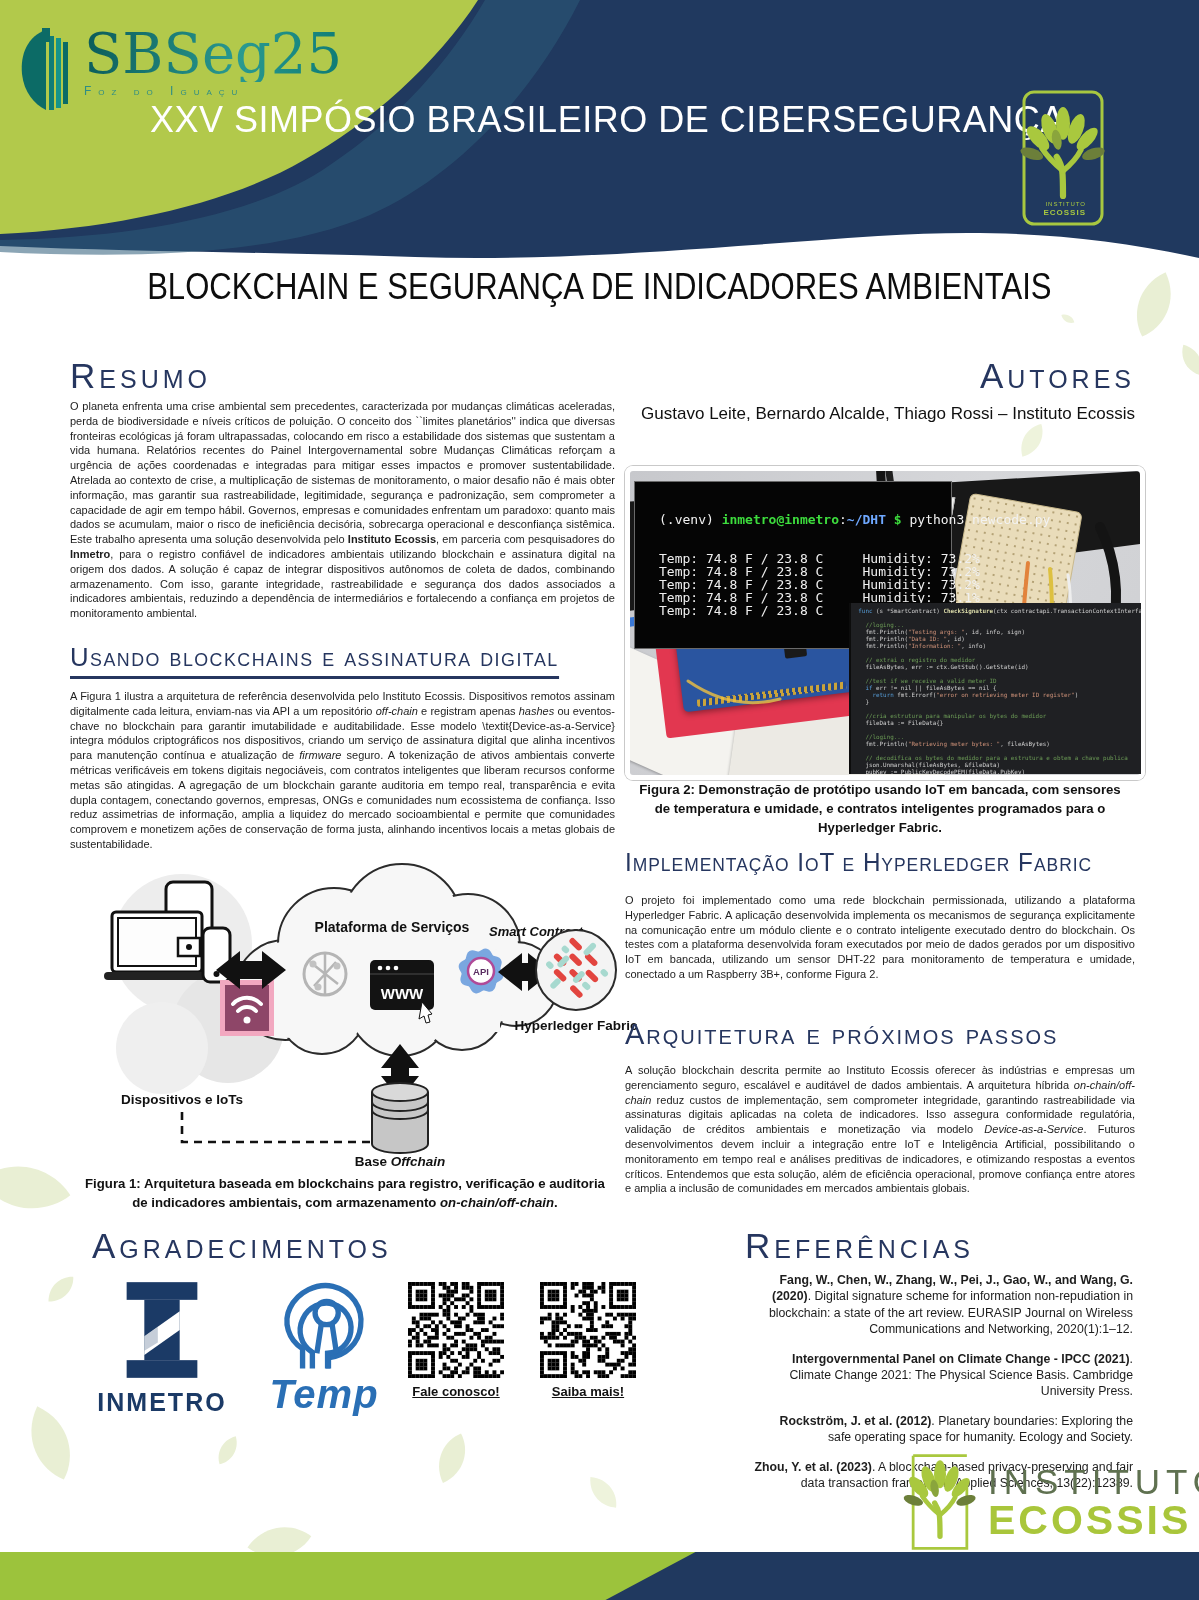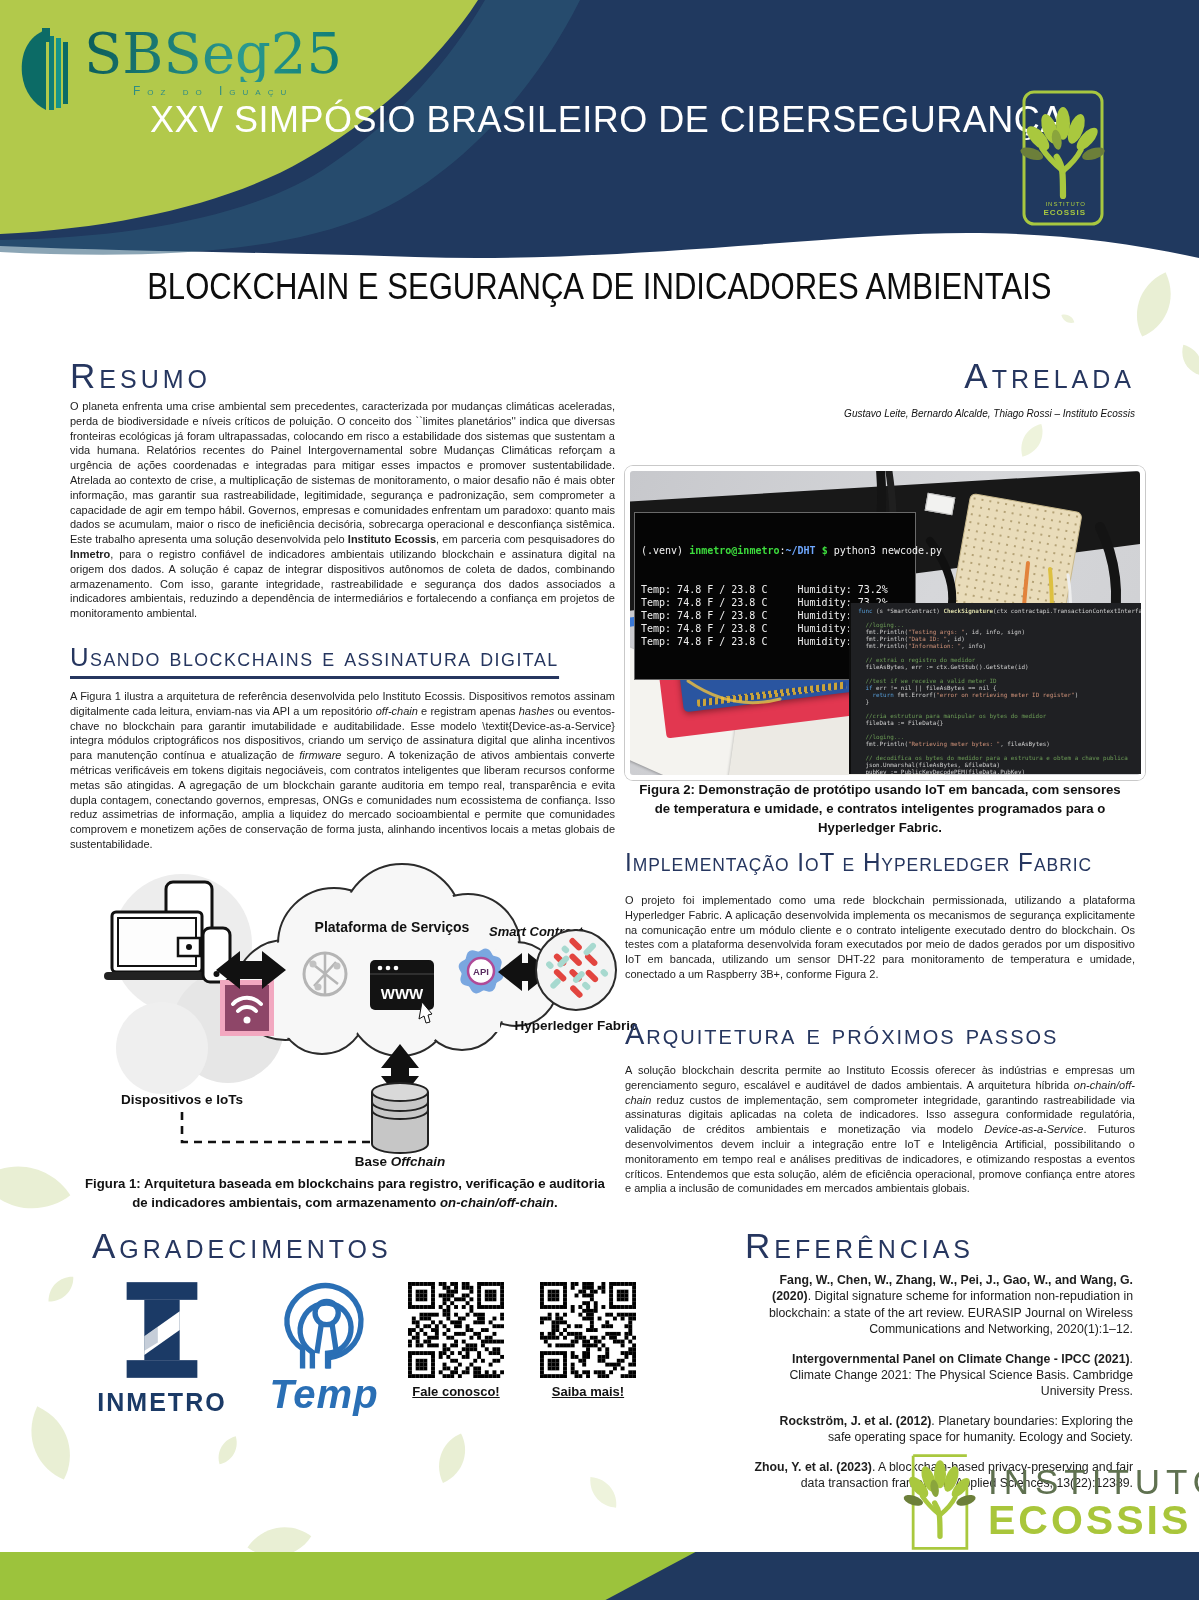--- a/index.html
+++ b/index.html
@@ -2,21 +2,21 @@
 <html><head>
 <meta charset="utf-8">
 <style>
   html,body{margin:0;padding:0;background:#888;}
   .poster{position:relative;width:1199px;height:1600px;margin:0 auto;background:#ffffff;
     overflow:hidden;font-family:"Liberation Sans",sans-serif;color:#1c1c1c;}
   .abs{position:absolute;}
 
   
   .header-wave{position:absolute;top:0;left:0;z-index:1;}
-  .sbseg-logo{position:absolute;top:26px;left:16px;z-index:3;display:flex;align-items:flex-start;text-align:center;}
+  .sbseg-logo{position:absolute;top:26px;left:16px;z-index:3;display:flex;align-items:flex-start;}
   .sbseg-text{margin-left:6px;}
   .sbseg-name{font-family:"DejaVu Serif",serif;font-size:56px;line-height:56px;color:#0e6e6a;
     background:linear-gradient(100deg,#0a5a58,#2a9a90 60%,#0d7a74);-webkit-background-clip:text;background-clip:text;-webkit-text-fill-color:transparent;}
   .sbseg-sub{font-size:12px;letter-spacing:7px;color:#2f8d84;font-variant:small-caps;margin-top:2px;}
   .event-title{position:absolute;top:99px;left:150px;width:870px;z-index:3;color:#ffffff;
     font-size:36px;letter-spacing:.5px;white-space:nowrap;}
   .ecossis-badge{position:absolute;top:88px;left:1020px;z-index:3;}
   .poster-title{position:absolute;top:266px;left:0;width:100%;text-align:center;z-index:3;}
   .poster-title span{display:inline-block;transform:scaleX(.84);transform-origin:center;
     font-size:37px;font-weight:500;color:#0d0d0d;letter-spacing:0;white-space:nowrap;}
@@ -25,21 +25,21 @@
   .sec-h{font-variant:small-caps;color:#26365f;letter-spacing:4px;font-weight:500;white-space:nowrap;z-index:4;}
   .h36{font-size:35px;}
   .h-long{font-size:26px;letter-spacing:1.5px;transform:scaleX(.99);transform-origin:left;}
   .h-underline{border-bottom:3px solid #26365f;padding-bottom:3px;}
   .h-impl{font-size:25px;letter-spacing:1px;transform:scaleX(.97);transform-origin:left;}
   .h-dif{font-size:29px;letter-spacing:2px;}
 
   
   .body-txt{font-size:11px;line-height:14.8px;text-align:justify;color:#1d1d1d;z-index:4;}
   .sg-p{} .sg-b{font-weight:bold;} .sg-i{font-style:italic;} .sg-bi{font-weight:bold;font-style:italic;}
-  .authors{font-style:italic;font-size:10px;line-height:24px;text-align:right;color:#101010;z-index:4;}
+  .authors{font-size:17px;line-height:24px;text-align:right;color:#101010;z-index:4;}
   .caption{font-weight:bold;font-size:13.2px;line-height:1.45;text-align:center;color:#111;z-index:4;}
 
   
   .photo{position:absolute;left:625px;top:466px;width:510px;height:304px;z-index:4;
     background:linear-gradient(115deg,#c7c8cc 0%,#d6d7da 55%,#cfd0d3 100%);
     border:5px solid #fff;border-radius:8px;box-shadow:0 0 0 1px #c9c9c9;overflow:visible;}
   .photo-clip{position:absolute;inset:0;overflow:hidden;border-radius:4px;}
   .shelf{position:absolute;inset:0;background:#181818;clip-path:polygon(0 10%,100% 0,100% 24%,0 46%);}
   .paper{position:absolute;background:#f4f3ef;box-shadow:0 1px 3px rgba(0,0,0,.3);}
   .redframe{position:absolute;left:5%;top:30%;width:42%;height:54%;background:#e23750;transform:rotate(-7deg);border-radius:4px;}
@@ -49,22 +49,22 @@
   .pi .chip{position:absolute;background:#0d0d0d;border-radius:2px;}
   .pi .pins{position:absolute;left:8%;bottom:4px;width:84%;height:7px;
     background:repeating-linear-gradient(90deg,#caa43a 0 3px,#23498c 3px 6px);}
   .pi .sticker{position:absolute;right:8px;top:6px;width:34px;height:16px;background:#efefef;}
   .breadboard{position:absolute;left:63%;top:10%;width:22%;height:70%;background:#e9dcba;transform:rotate(10deg);
     border-radius:6px;border:1px solid #c9b98d;
     background-image:radial-gradient(#b4a276 1px,transparent 1.3px);background-size:8px 8px;}
   .bb-conn{position:absolute;left:58%;top:8%;width:26px;height:16px;background:#f2f2f0;border:1px solid #bbb;transform:rotate(10deg);}
   .cables{position:absolute;inset:0;}
   .terminal{position:absolute;left:4px;top:10px;width:268px;background:#050505;border:1px solid #6a6a6a;
-    padding:5px 6px;font-family:"DejaVu Sans Mono",monospace;font-size:10px;line-height:13px;
-    color:#f0f0f0;white-space:pre;z-index:6;margin-top:31px;}
+    padding:5px 24px;font-family:"DejaVu Sans Mono",monospace;font-size:13px;line-height:13px;
+    color:#f0f0f0;white-space:pre;z-index:6;}
   .code-panel{position:absolute;left:43%;top:43.5%;right:-1px;bottom:1px;background:#1f2023;border-left:2px solid #0c0c0c;
     padding:5px 7px;font-family:"DejaVu Sans Mono",monospace;font-size:5.9px;line-height:7px;
     color:#cfcfcf;white-space:pre;overflow:hidden;z-index:7;}
   .sg-g{color:#3ddc3d;font-weight:bold;} .sg-bl{color:#6fa8ff;font-weight:bold;} .sg-w{color:#f2f2f2;}
   .sg-c{color:#6a9955;} .sg-s{color:#ce9178;} .sg-k{color:#569cd6;} .sg-f{color:#dcdcaa;font-weight:bold;}
 
   
   .logo-block{position:absolute;text-align:center;z-index:4;}
   .inmetro-word{font-size:25px;font-weight:bold;color:#1b3a66;letter-spacing:2px;margin-top:2px;}
   .cnpq-word{font-size:40px;font-weight:bold;font-style:italic;color:#2a6fb5;margin-top:-4px;letter-spacing:1px;}
@@ -189,21 +189,21 @@
     </svg>
   <svg class="leaf" style="left:560px;top:1450px" width="95" height="95" viewBox="-60 -60 120 120">
       <g transform="rotate(140) scale(1.4)">
         <path d="M0,24 C-12,12 -9,-4 0,-12 C9,-4 12,12 0,24 Z" fill="#eef3dc"></path>
       </g>
     </svg>
 
   <div class="abs sec-h h36" style="left:70px;top:356px">Resumo</div>
   <div class="abs body-txt" style="left:70px;top:399px;width:545px"><span class="sg-p">O planeta enfrenta uma crise ambiental sem precedentes, caracterizada por mudanças climáticas aceleradas, perda de biodiversidade e níveis críticos de poluição. O conceito dos ``limites planetários'' indica que diversas fronteiras ecológicas já foram ultrapassadas, colocando em risco a estabilidade dos sistemas que sustentam a vida humana. Relatórios recentes do Painel Intergovernamental sobre Mudanças Climáticas reforçam a urgência de ações coordenadas e integradas para mitigar esses impactos e promover sustentabilidade. Atrelada ao contexto de crise, a multiplicação de sistemas de monitoramento, o maior desafio não é mais obter informação, mas garantir sua rastreabilidade, legitimidade, segurança e padronização, sem comprometer a capacidade de agir em tempo hábil. Governos, empresas e comunidades enfrentam um paradoxo: quanto mais dados se acumulam, maior o risco de ineficiência decisória, sobrecarga operacional e desconfiança sistêmica. Este trabalho apresenta uma solução desenvolvida pelo </span><span class="sg-b">Instituto Ecossis</span><span class="sg-p">, em parceria com pesquisadores do </span><span class="sg-b">Inmetro</span><span class="sg-p">, para o registro confiável de indicadores ambientais utilizando blockchain e assinatura digital na origem dos dados. A solução é capaz de integrar dispositivos autônomos de coleta de dados, combinando armazenamento. Com isso, garante integridade, rastreabilidade e segurança dos dados associados a indicadores ambientais, reduzindo a dependência de intermediários e fortalecendo a confiança em projetos de monitoramento ambiental.</span></div>
 
-  <div class="abs sec-h h36" style="left:625px;top:356px;width:510px;text-align:right">Atrelada</div>
+  <div class="abs sec-h h36" style="left:625px;top:356px;width:510px;text-align:right">Autores</div>
   <div class="abs authors" style="left:625px;top:402px;width:510px">
       <div class="author-line">Gustavo Leite, Bernardo Alcalde, Thiago Rossi – Instituto Ecossis</div>
     </div>
 
   <div class="photo">
     <div class="photo-clip">
       <div class="shelf"></div>
       <div class="paper" style="left:-6%;bottom:-4%;width:40%;height:34%;transform:rotate(24deg)"></div>
       <div class="paper" style="left:20%;bottom:-10%;width:42%;height:30%;transform:rotate(8deg);background:#eceae4"></div>
       <div class="redframe"></div>

